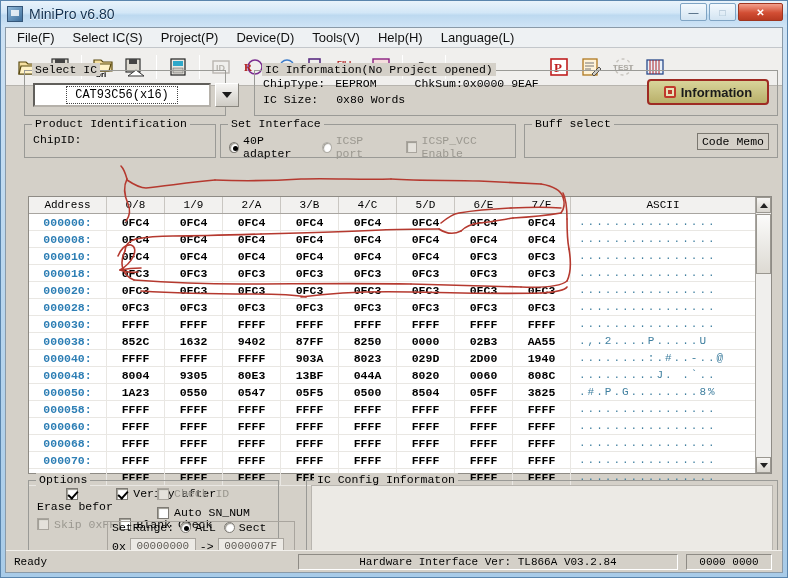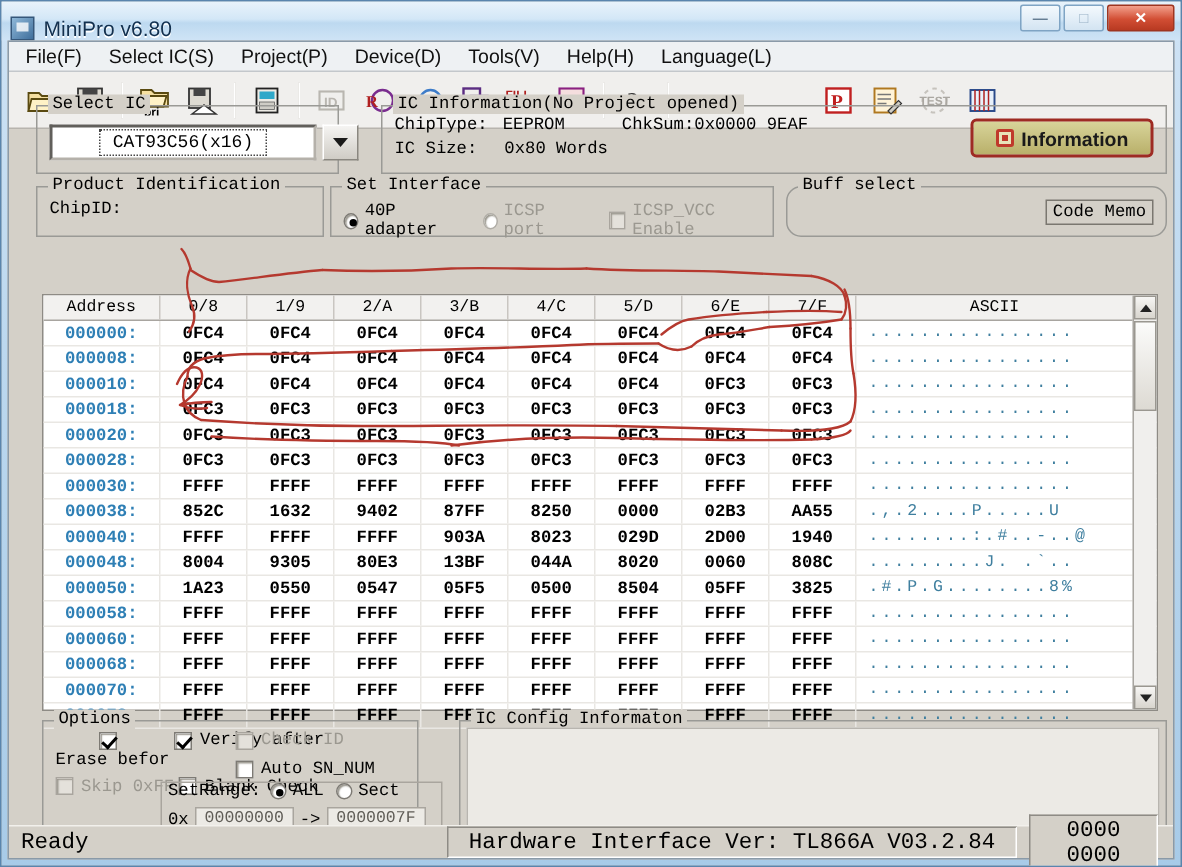--- a/index.html
+++ b/index.html
@@ -15,21 +15,21 @@
     position: relative;
     width: 788px; height: 578px;
     background: linear-gradient(180deg,#cfe3f5 0%,#bcd8ef 40%,#a8cbe8 100%);
     border: 1px solid #5a85ad;
     overflow: hidden;
   }
 
   
   .titlebar {
     height: 26px;
-    display: flex; align-items: flex-end;
+    display: flex; align-items: center;
     padding-left: 6px;
     background: linear-gradient(180deg,#e9f3fb 0%,#d3e7f7 45%,#bdd9f0 55%,#cfe4f6 100%);
     position: relative;
   }
   .titlebar .appicon {
     width: 16px; height: 16px; margin-right: 6px;
     background: linear-gradient(135deg,#8fb8d8,#3f6f9c);
     border: 1px solid #35577a;
     position: relative;
   }
@@ -205,21 +205,21 @@
     padding:1px 4px; text-align:center;
   }
 
   
   .statusbar{
     position:absolute; left:0; right:0; bottom:0; height:22px;
     background:#d4d0c8; border-top:1px solid #f2f0ec;
     display:flex; align-items:center;
   }
   .statuscell{
-    font-family:"Liberation Mono", monospace; font-size:15px; color:#000;
+    font-family:"Liberation Mono", monospace; font-size:11px; color:#000;
   }
   .sunken{ border:1px solid #8e8b85; border-right-color:#fff; border-bottom-color:#fff; padding:1px 6px; background:#d4d0c8;}
   .codememo{
     position:absolute; right:8px; top:8px;
     font-family:"Liberation Mono", monospace; font-size:11.5px;
     border:1px solid #7a7770; background:#d4d0c8; padding:1px 4px;
   }
 </style>
 </head>
 <body>
@@ -406,21 +406,21 @@
           <span class="rdot" style="border-color:#b0ada6;"></span>
           <span>ICSP port</span>
         </span>
         <span class="cbox dis-text" style="margin-left:14px;">
           <span class="chk dis"></span>
           <span>ICSP_VCC Enable</span>
         </span>
       </div>
     </div>
 
-    <div class="gbox" style="left:518px; top:96px; width:254px; height:34px;border-radius:10px;">
+    <div class="gbox" style="left:518px; top:96px; width:254px; height:34px;">
       <div class="glabel">Buff select</div>
       <div class="codememo">Code Memo</div>
     </div>
 
     <div class="hexwrap">
       <div class="hexhdr">
         <div class="c-addr">Address</div>
         <div class="c-col">0/8</div>
         <div class="c-col">1/9</div>
         <div class="c-col">2/A</div>

